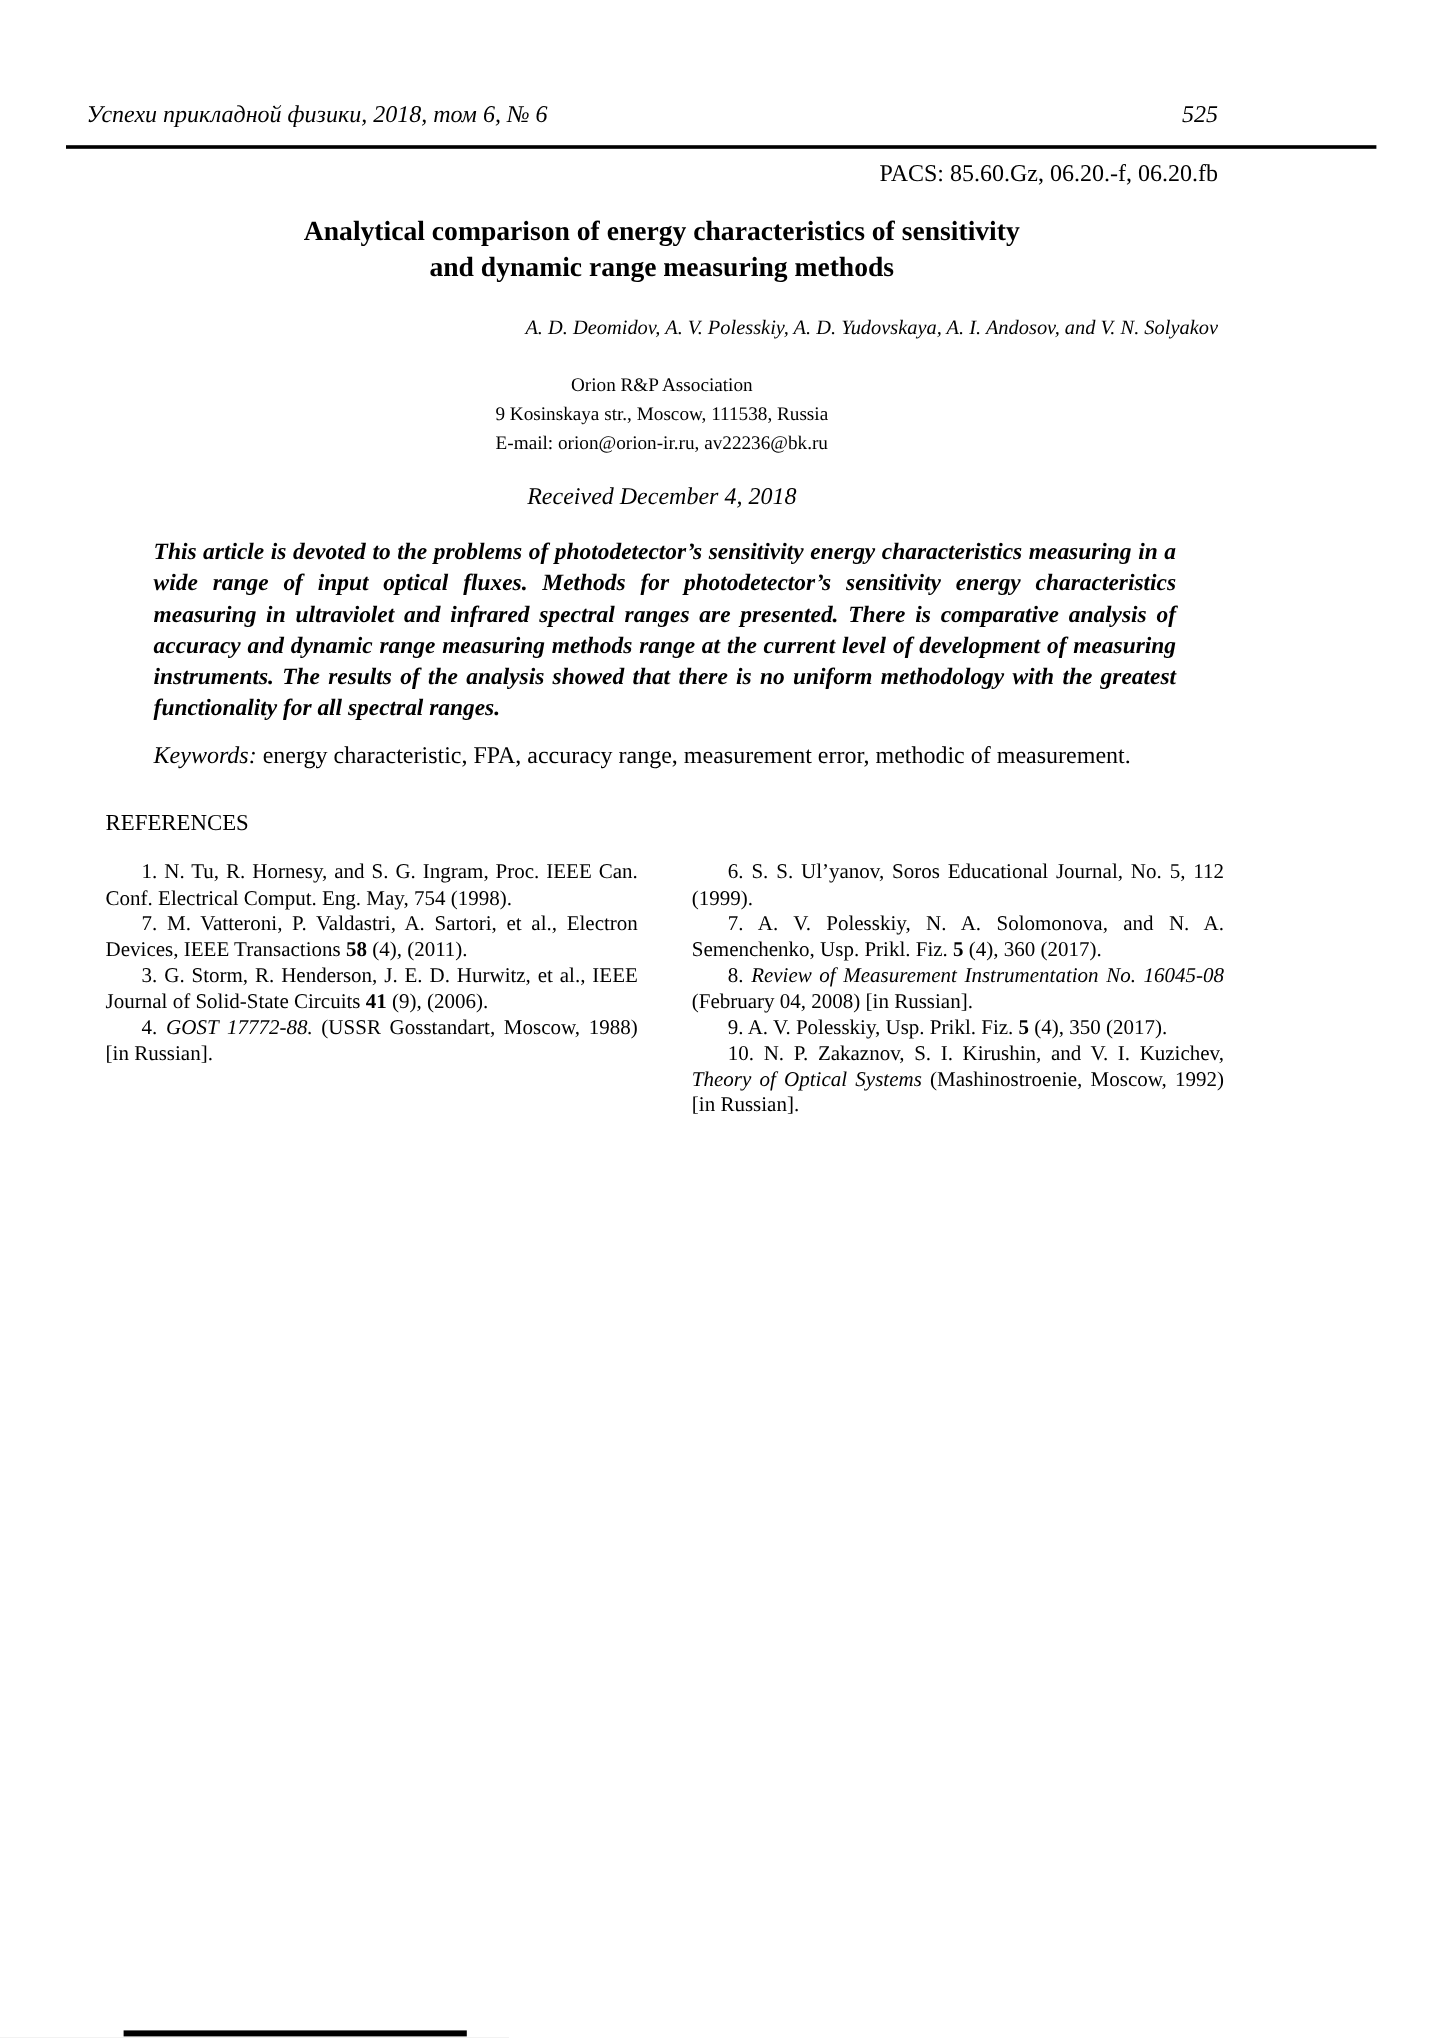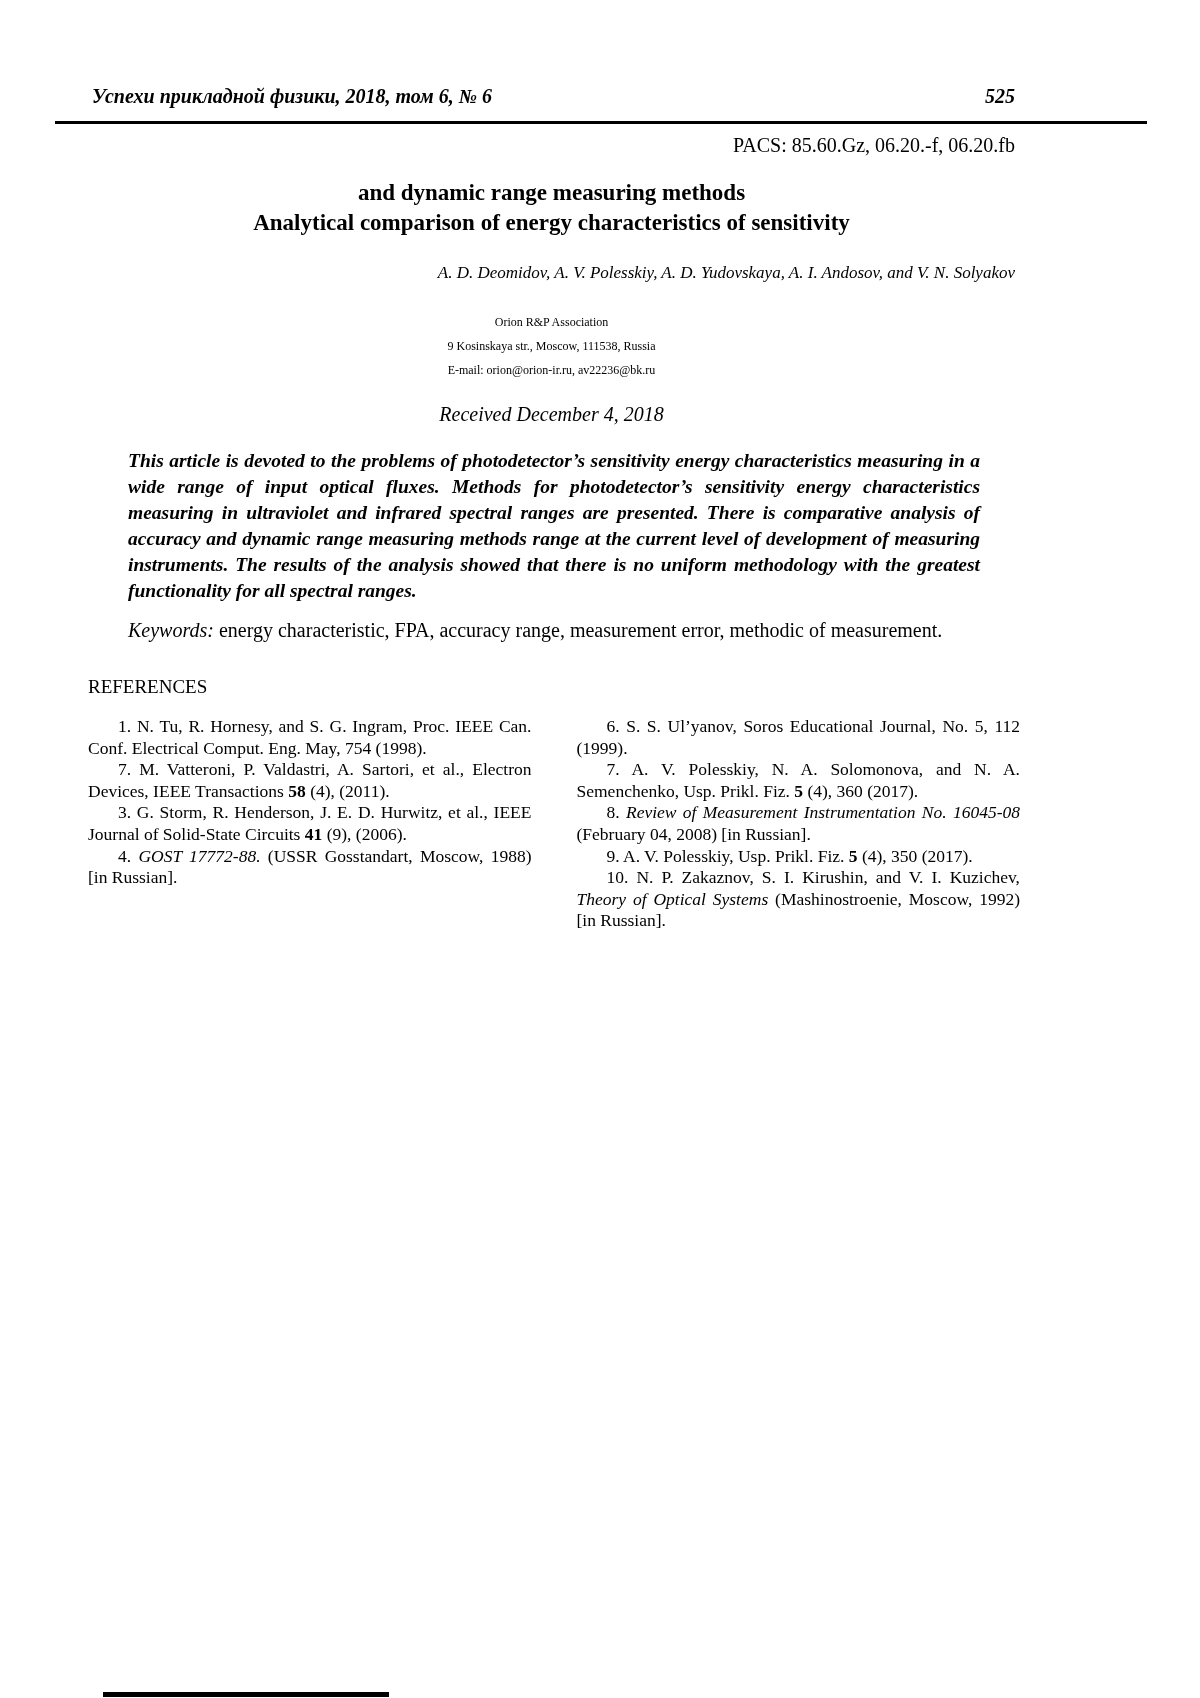--- a/index.html
+++ b/index.html
@@ -12,25 +12,24 @@
     color: #000000;
     font-family: "Liberation Serif", "DejaVu Serif", serif;
     overflow: hidden;
     box-sizing: border-box;
     padding-top: 84px;
   }
   .running-head {
     display: flex;
     justify-content: space-between;
     align-items: baseline;
-    margin: 0 185px 0 92px;
+    margin: 0 185px 0 72px;
     font-style: italic;
     font-size: 20px;
     line-height: 24px;
-    font-weight: bold;
   }
   .rule {
     margin: 13px 53px 0 55px;
     height: 0;
     border-top: 3px solid #000000;
   }
   .pacs {
     text-align: right;
     margin: 9px 185px 0 88px;
     font-size: 20px;
@@ -47,21 +46,21 @@
     text-align: right;
     margin: 22px 185px 0 88px;
     font-style: italic;
     font-size: 17px;
     line-height: 25px;
     font-family: Liberation Serif, serif;
   }
   .affiliation {
     text-align: center;
     margin: 25px 185px 0 88px;
-    font-size: 12px;
+    font-size: 16px;
     line-height: 24px;
   }
   .received {
     text-align: center;
     margin: 20px 185px 0 88px;
     font-style: italic;
     font-size: 20px;
     line-height: 24px;
   }
   .abstract {
@@ -116,22 +115,22 @@
   <div class="running-head">
     <span>Успехи прикладной физики, 2018, том 6, № 6</span>
     <span>525</span>
   </div>
 
   <div class="rule"></div>
 
   <div class="pacs">PACS: 85.60.Gz, 06.20.-f, 06.20.fb</div>
 
   <div class="title">
+    <div>Analytical comparison of energy characteristics of sensitivity</div>
     <div>and dynamic range measuring methods</div>
-    <div>Analytical comparison of energy characteristics of sensitivity</div>
   </div>
 
   <div class="authors">A. D. Deomidov, A. V. Polesskiy, A. D. Yudovskaya, A. I. Andosov, and V. N. Solyakov</div>
 
   <div class="affiliation">
     <div>Orion R&amp;P Association</div>
     <div>9 Kosinskaya str., Moscow, 111538, Russia</div>
     <div>E-mail: orion@orion-ir.ru, av22236@bk.ru</div>
   </div>
 

